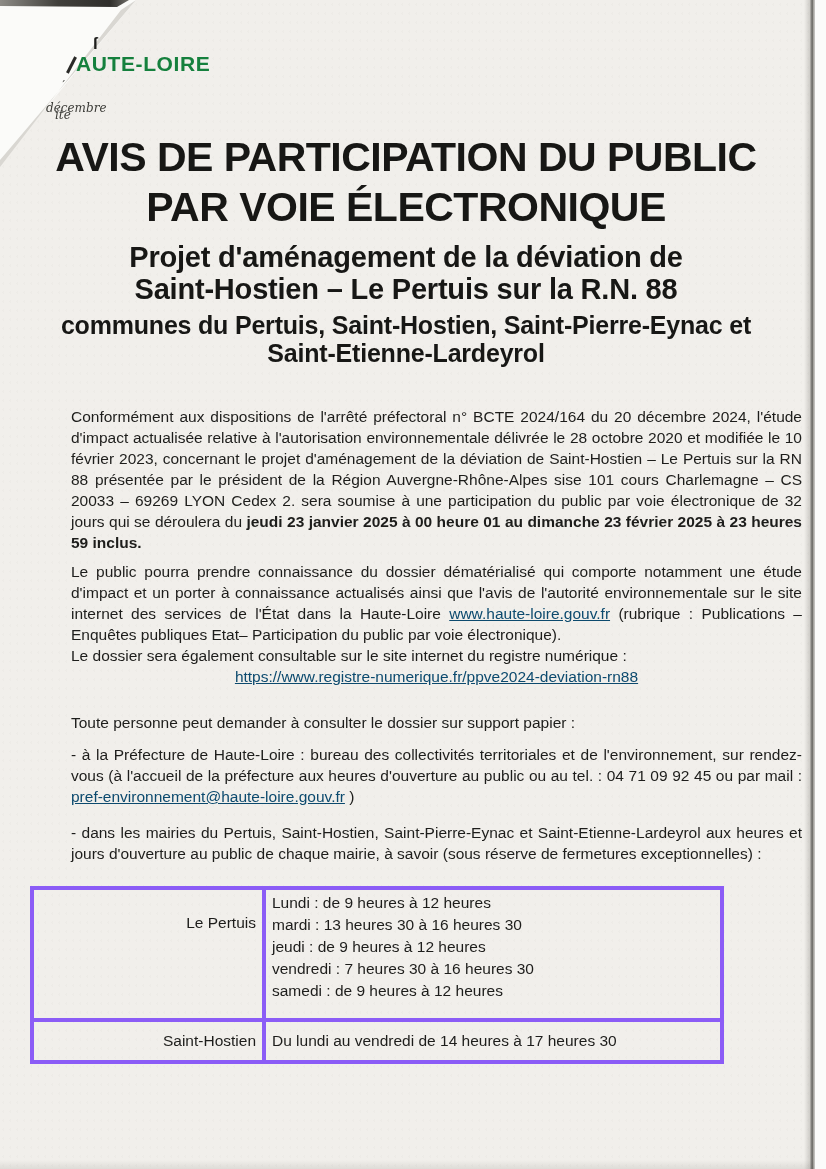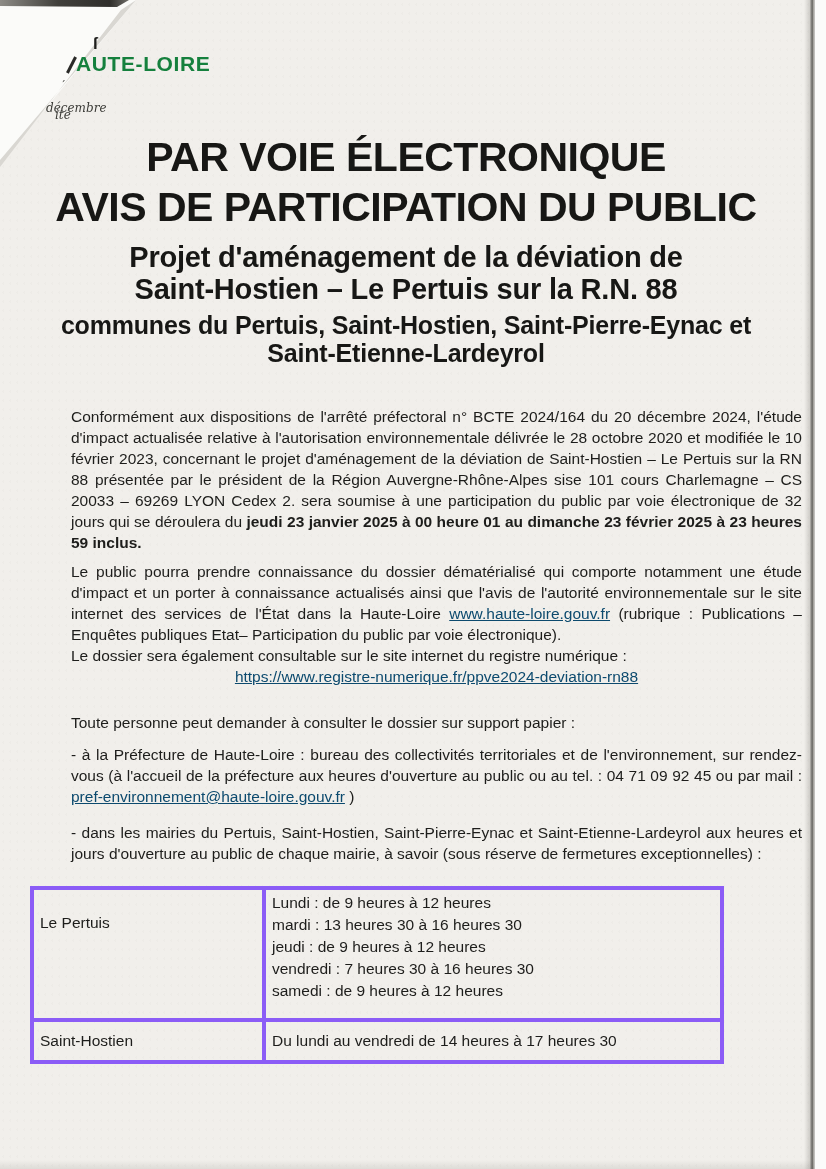--- a/index.html
+++ b/index.html
@@ -61,21 +61,21 @@
   b{font-weight:bold;}
   
   .hours-table{
     position:absolute;left:30px;top:886px;width:694px;
     border-collapse:collapse;table-layout:fixed;
     font-size:15.5px;line-height:22px;color:#1d1d1b;
   }
   .hours-table td{
     border:4px solid #8b5cf6;vertical-align:top;padding:2px 6px 4px 6px;
   }
-  .hours-table .col-commune{width:216px;}
+  .hours-table .col-commune{width:216px;text-align:right;}
   .hours-table .r1 td{padding-bottom:16px;}
   .hours-table .r1 .commune-cell{padding-top:22px;}
   .hours-table .r2 td{padding-top:8px;padding-bottom:8px;}
 </style>
 </head>
 <body>
 
 <div class="paper-texture"></div>
 
 <svg class="fold-svg" width="150" height="175" viewBox="0 0 150 175">
@@ -95,22 +95,22 @@
 <div class="logo">
   <span class="frag-top">ſ</span>
   <span class="cut-stem"></span>
   <span class="name">AUTE-LOIRE</span>
   <span class="motto m-mark">’</span>
   <span class="motto m1">ité</span>
   <span class="motto m2">décembre</span>
 </div>
 
 <div class="title-block">
+  <div class="t-main">AVIS DE PARTICIPATION DU PUBLIC</div>
   <div class="t-main">PAR VOIE ÉLECTRONIQUE</div>
-  <div class="t-main">AVIS DE PARTICIPATION DU PUBLIC</div>
   <div class="t-sub1">Projet d'aménagement de la déviation de</div>
   <div class="t-sub1" style="margin-top:0;">Saint-Hostien – Le Pertuis sur la R.N. 88</div>
   <div class="t-sub2">communes du Pertuis, Saint-Hostien, Saint-Pierre-Eynac et</div>
   <div class="t-sub2" style="margin-top:0;">Saint-Etienne-Lardeyrol</div>
 </div>
 
 <div class="blk body-text p1">
   <span>Conformément aux dispositions de l'arrêté préfectoral n° BCTE 2024/164 du 20 décembre 2024, l'étude d'impact actualisée relative à l'autorisation environnementale délivrée le 28 octobre 2020 et modifiée le 10 février 2023, concernant le projet d'aménagement de la déviation de Saint-Hostien – Le Pertuis sur la RN 88 présentée par le président de la Région Auvergne-Rhône-Alpes sise 101 cours Charlemagne – CS 20033 – 69269 LYON Cedex 2. sera soumise à une participation du public par voie électronique de 32 jours qui se déroulera du </span><b>jeudi 23 janvier 2025 à 00 heure 01 au dimanche 23 février 2025 à 23 heures 59 inclus.</b>
 </div>
 

